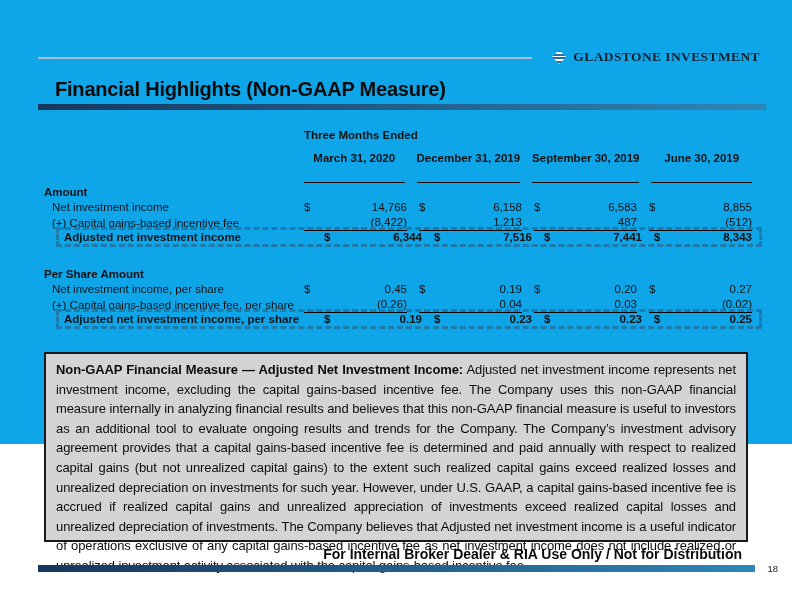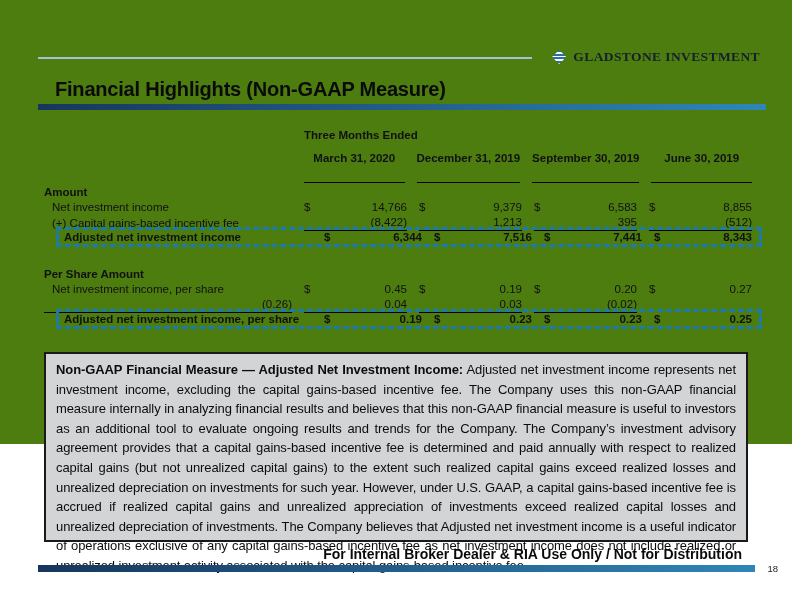--- a/index.html
+++ b/index.html
@@ -6,21 +6,21 @@
     --navy:#17365d;
     --blue:#2e86b8;
     --dash-blue:#1b7bad;
     --hairline:#a7bfd9;
     --box-bg:#d2d4d6;
     --ink:#111111;
   }
   *{margin:0;padding:0;box-sizing:border-box;}
   html,body{width:792px;height:612px;background:#ffffff;overflow:hidden;
     font-family:"Liberation Sans",sans-serif;color:var(--ink);}
-  .slide{position:relative;width:792px;height:444px;background:#4d7c0f;}
+  .slide{position:relative;width:792px;height:444px;background:#0ea5e9;}
 
   
   .header-rule{position:absolute;top:57px;left:38px;width:494px;height:2px;background:var(--hairline);}
   .logo{position:absolute;top:47px;left:552px;width:208px;height:20px;display:flex;align-items:center;gap:7px;}
   .logo-diamond{width:30px;height:14px;
     background:repeating-linear-gradient(180deg,#2a6fad 0 2px,#ffffff 2px 3.6px);
     clip-path:polygon(50% 0,100% 50%,50% 100%,0 50%);}
   .logo-text{font-family:"Liberation Serif",serif;font-weight:bold;font-size:13.5px;
     letter-spacing:.4px;color:#14202e;white-space:nowrap;}
 
@@ -96,21 +96,21 @@
     </div>
 
     <div class="trow">
       <div class="tlabel indent">Net investment income</div>
       <div class="tgroup">
           <span>$</span>
           <span>14,766</span>
         </div>
       <div class="tgroup">
           <span>$</span>
-          <span>9,379</span>
+          <span>6,158</span>
         </div>
       <div class="tgroup">
           <span>$</span>
           <span>6,583</span>
         </div>
       <div class="tgroup">
           <span>$</span>
           <span>8,855</span>
         </div>
     </div>
@@ -120,21 +120,21 @@
       <div class="tgroup">
           <span></span>
           <span>(8,422)</span>
         </div>
       <div class="tgroup">
           <span></span>
           <span>1,213</span>
         </div>
       <div class="tgroup">
           <span></span>
-          <span>395</span>
+          <span>487</span>
         </div>
       <div class="tgroup">
           <span></span>
           <span>(512)</span>
         </div>
     </div>
 
     <div class="trow bold-row highlight">
       <div class="tlabel">Adjusted net investment income</div>
       <div class="tgroup">
@@ -176,20 +176,21 @@
           <span>$</span>
           <span>0.20</span>
         </div>
       <div class="tgroup">
           <span>$</span>
           <span>0.27</span>
         </div>
     </div>
 
     <div class="trow underline">
+      <div class="tlabel indent">(+) Capital gains-based incentive fee, per share</div>
       <div class="tgroup">
           <span></span>
           <span>(0.26)</span>
         </div>
       <div class="tgroup">
           <span></span>
           <span>0.04</span>
         </div>
       <div class="tgroup">
           <span></span>

